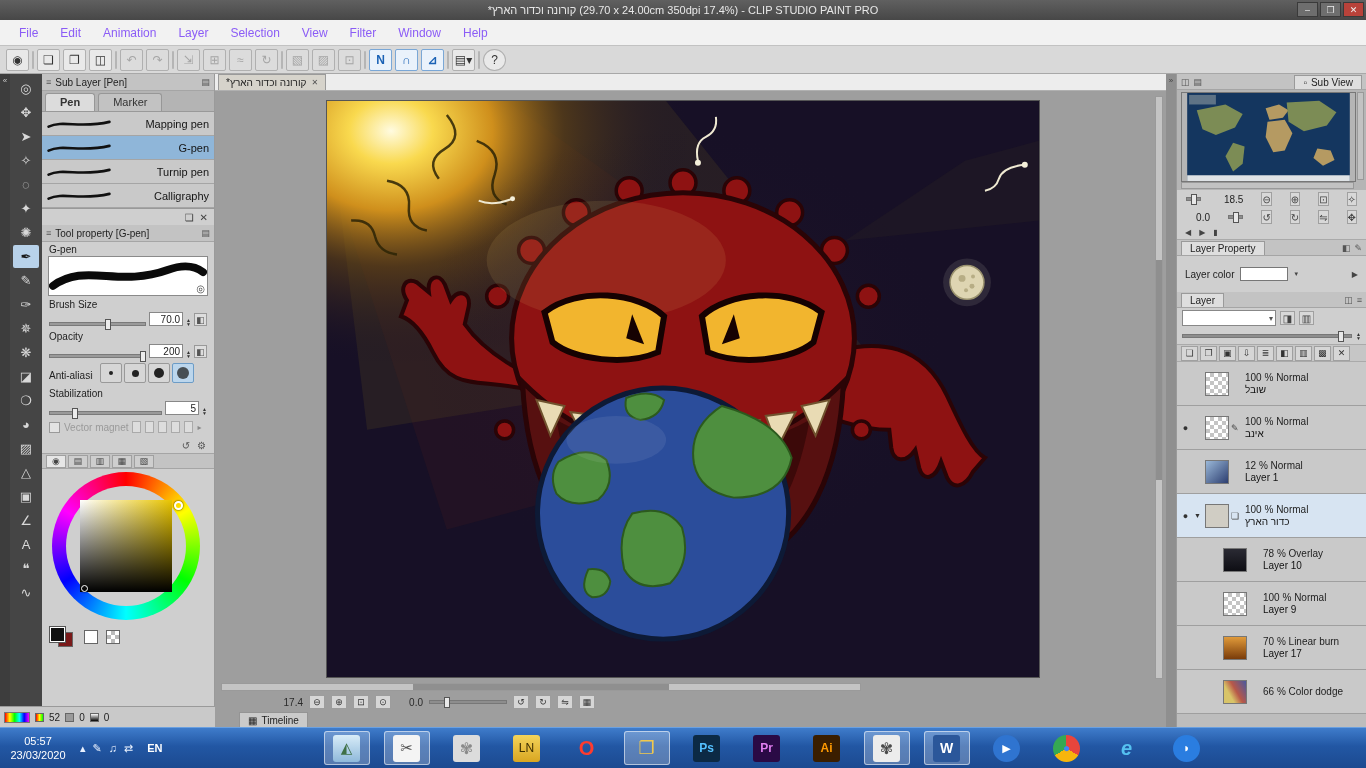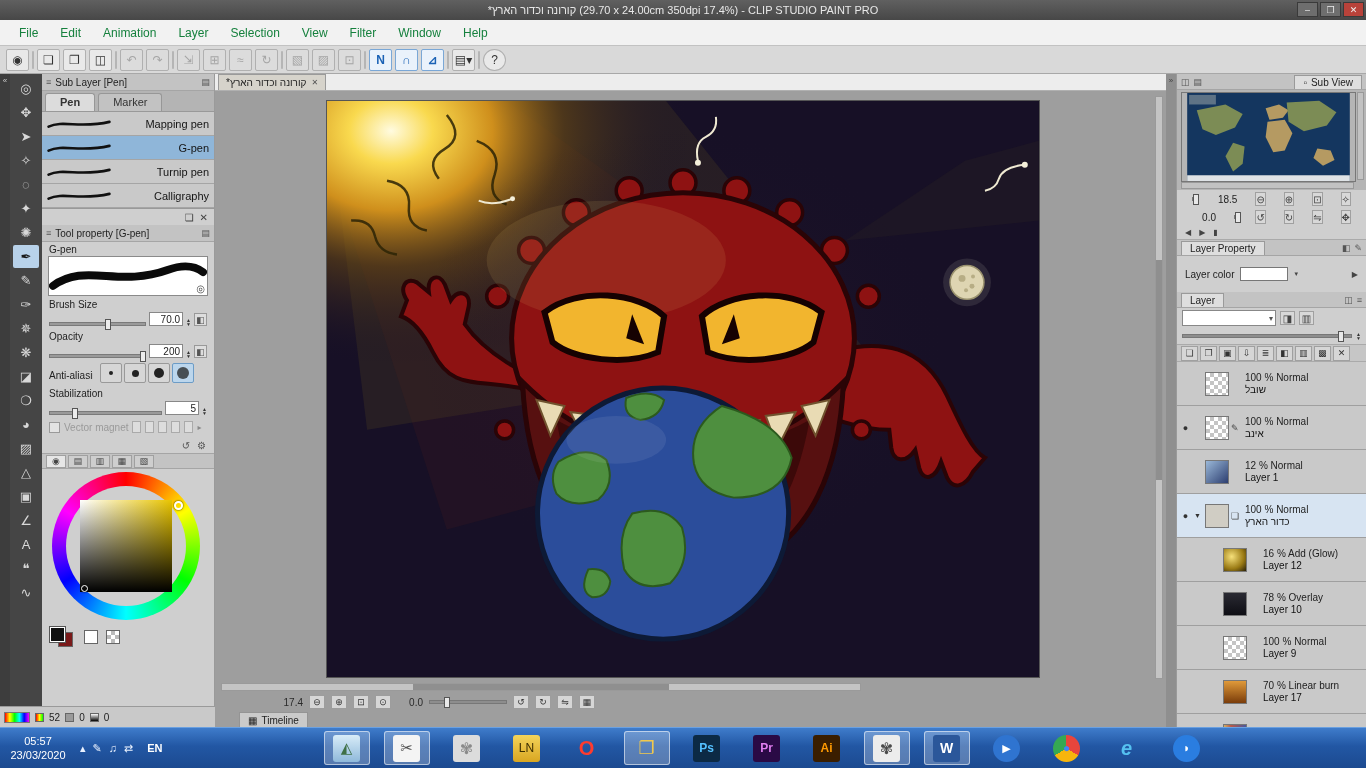--- a/index.html
+++ b/index.html
@@ -7,21 +7,21 @@
 .app{position:relative;width:1366px;height:768px;background:#9e9e9e}
 
 
 .titlebar{position:absolute;top:0;left:0;right:0;height:20px;background:linear-gradient(#606060,#474747);color:#e8e8e8;font-size:11px;display:flex;align-items:center;justify-content:center}
 .winbtns{position:absolute;right:2px;top:2px;display:flex;gap:2px}
 .winbtn{width:21px;height:15px;background:#6e6e6e;border:1px solid #3a3a3a;color:#eee;font-size:9px;display:flex;align-items:center;justify-content:center}
 .winbtn.close{background:#b8423a}
 
 
 .menubar{position:absolute;top:20px;left:0;right:0;height:26px;background:#f2f2f2;border-bottom:1px solid #c2c2c2;display:flex;align-items:center;padding:0 8px}
-.menu-item{padding:4px 11px;font-size:12px;color:#15803d}
+.menu-item{padding:4px 11px;font-size:12px;color:#8b5cf6}
 
 
 .toolbar{position:absolute;top:46px;left:0;right:0;height:28px;background:#d9d9d9;border-bottom:1px solid #a8a8a8;display:flex;align-items:center;padding:0 6px;gap:3px}
 .tb-btn{width:23px;height:22px;background:#e9e9e9;border:1px solid #b0b0b0;border-radius:2px;display:flex;align-items:center;justify-content:center;color:#333}
 .tb-btn span{font-size:12px}
 .tb-btn[data-state=disabled]{color:#a5a5a5;background:#dcdcdc}
 .tb-btn[data-state=disabled] span{color:#a5a5a5}
 .tb-btn[data-state=active]{color:#1b62b5;border-color:#7aa7d6;background:#eaf2fb;font-weight:bold}
 .tb-btn[data-state=active] span{color:#1b62b5}
 .tb-btn[data-state=sep]{width:2px;min-width:2px;height:18px;background:#b5b5b5;border:none}
@@ -117,21 +117,21 @@
 
 
 .right-pan{position:absolute;left:1176px;top:74px;width:190px;bottom:41px;background:#cfcfcf;border-left:1px solid #9a9a9a;display:flex;flex-direction:column;overflow:hidden;font-size:10px;color:#222}
 .rp-top{height:16px;background:#c3c3c3;border-bottom:1px solid #a5a5a5;display:flex;align-items:center;gap:4px;padding:0 4px;flex:none}
 .rp-top .rpt-icon{font-size:9px;color:#555}
 .rp-tab{margin-left:auto;background:#dedede;border:1px solid #9a9a9a;border-bottom:none;padding:1px 8px;font-size:10px;display:flex;gap:4px;align-items:center}
 .subview-map{position:relative;height:100px;background:#b5b5b5;flex:none;padding:2px 10px 8px 4px}
 .subview-map svg{width:100%;height:100%;border:1px solid #777}
 .sv-vscroll{position:absolute;right:2px;top:2px;bottom:10px;width:7px;background:#c2c2c2;border:1px solid #999}
 .sv-hscroll{position:absolute;left:4px;right:12px;bottom:1px;height:7px;background:#c2c2c2;border:1px solid #999}
-.rp-row{height:18px;display:flex;align-items:center;gap:18px;padding:0 15px;flex:none}
+.rp-row{height:18px;display:flex;align-items:center;gap:18px;padding:0 9px;flex:none}
 .rp-ic{font-size:10px;color:#444;width:15px;height:14px;background:#d8d8d8;border:1px solid #a0a0a0;display:flex;align-items:center;justify-content:center}
 .rp-val{min-width:24px;text-align:right}
 .rp-slider{width:56px;height:4px;background:#8d8d8d;border:1px solid #777;position:relative}
 .rp-slider .handle{position:absolute;top:-4px;left:30%;width:6px;height:11px;background:#e8e8e8;border:1px solid #555}
 .rp-arrows{height:14px;display:flex;align-items:center;gap:8px;padding:0 8px;color:#444;font-size:8px;flex:none;border-bottom:1px solid #aaa}
 .lp-body{height:36px;display:flex;align-items:center;gap:6px;padding:0 8px;flex:none}
 .lc-swatch{width:48px;height:14px;background:#fff;border:1px solid #777}
 .blend-row{height:20px;display:flex;align-items:center;gap:4px;padding:0 5px;flex:none}
 .combo{width:94px;height:16px;background:#fff;border:1px solid #888;display:flex;align-items:center;justify-content:flex-end;padding-right:2px;font-size:8px;color:#555}
 .opacity-row{height:16px;display:flex;align-items:center;gap:4px;padding:0 5px;flex:none}
@@ -834,30 +834,20 @@
           <span class="l-eye">●</span>
           <span class="l-exp">▼</span>
           <span class="lthumb folder"></span>
           <span class="l-badge">❏</span>
           <span class="l-meta">
             <span class="l1">100 % Normal</span>
             <span class="l2">כדור הארץ</span>
           </span>
         </div>
 
-        <div class="layer-row" data-indent="1" data-state="" title="Layer 12">
-          <span class="l-eye"></span>
-          <span class="l-exp"></span>
-          <span class="lthumb art-sun"></span>
-          <span class="l-badge"></span>
-          <span class="l-meta">
-            <span class="l1">16 % Add (Glow)</span>
-            <span class="l2">Layer 12</span>
-          </span>
-        </div>
 
         <div class="layer-row" data-indent="1" data-state="" title="Layer 10">
           <span class="l-eye"></span>
           <span class="l-exp"></span>
           <span class="lthumb art-dark"></span>
           <span class="l-badge"></span>
           <span class="l-meta">
             <span class="l1">78 % Overlay</span>
             <span class="l2">Layer 10</span>
           </span>

